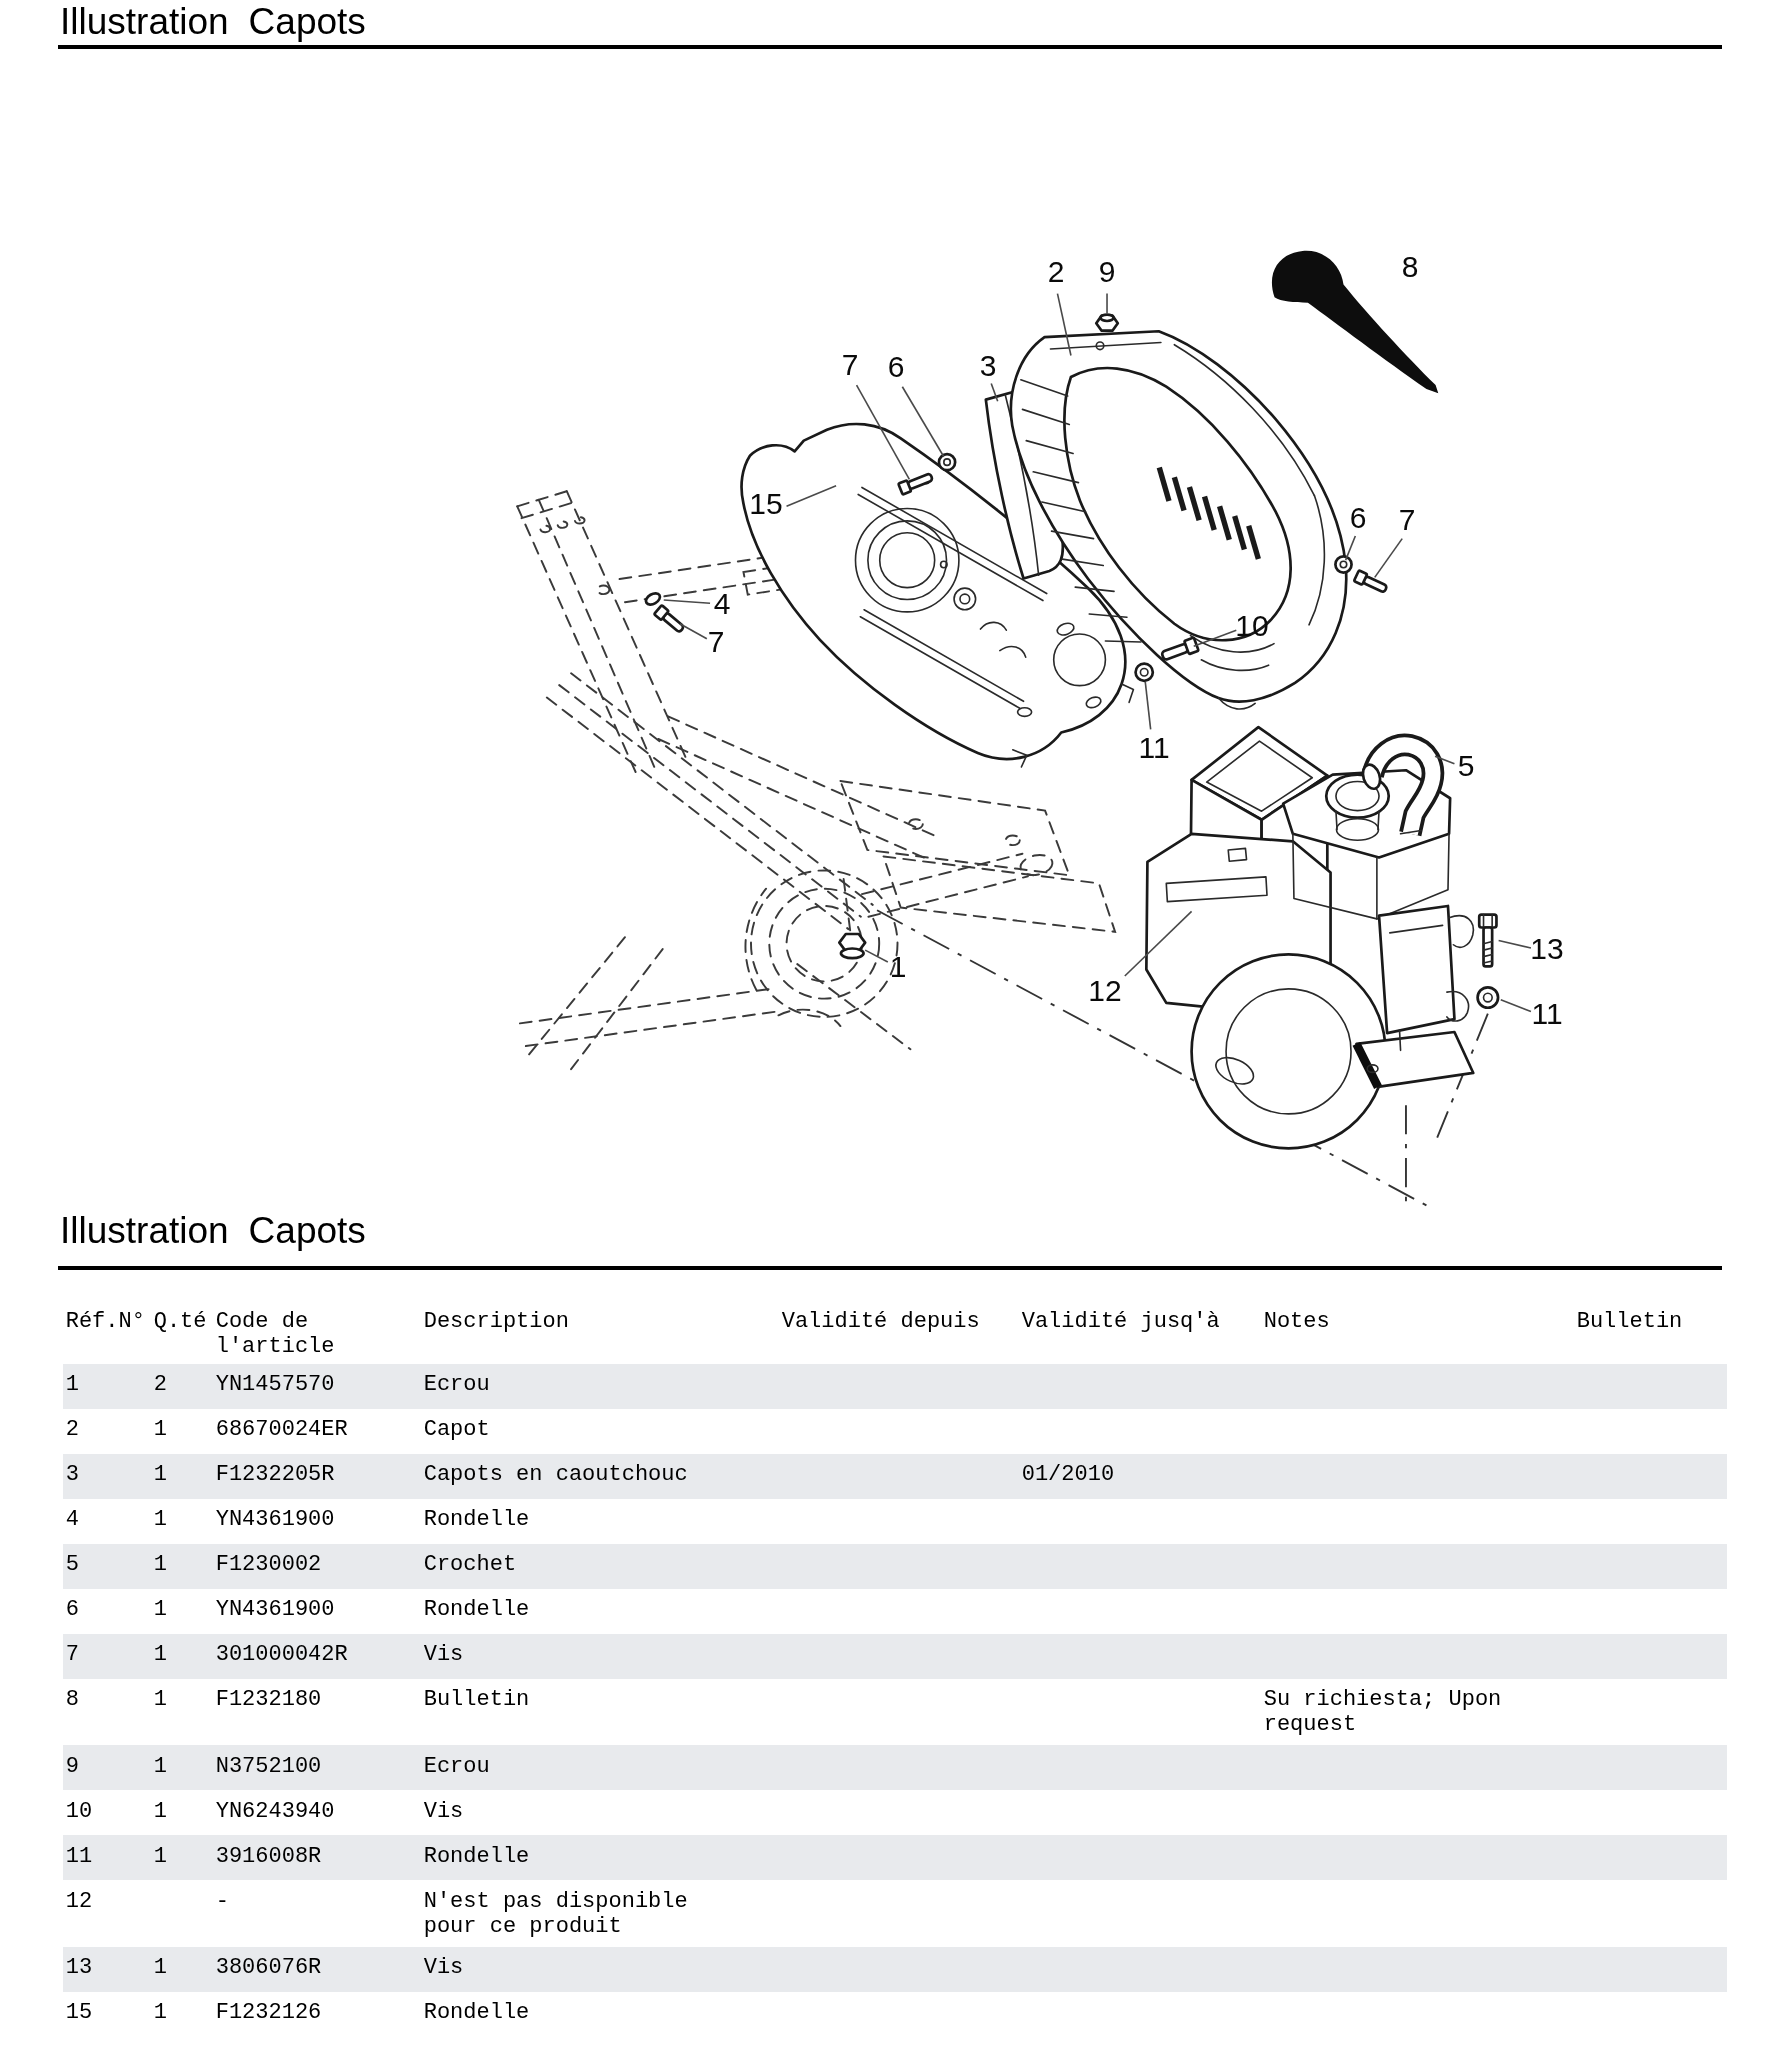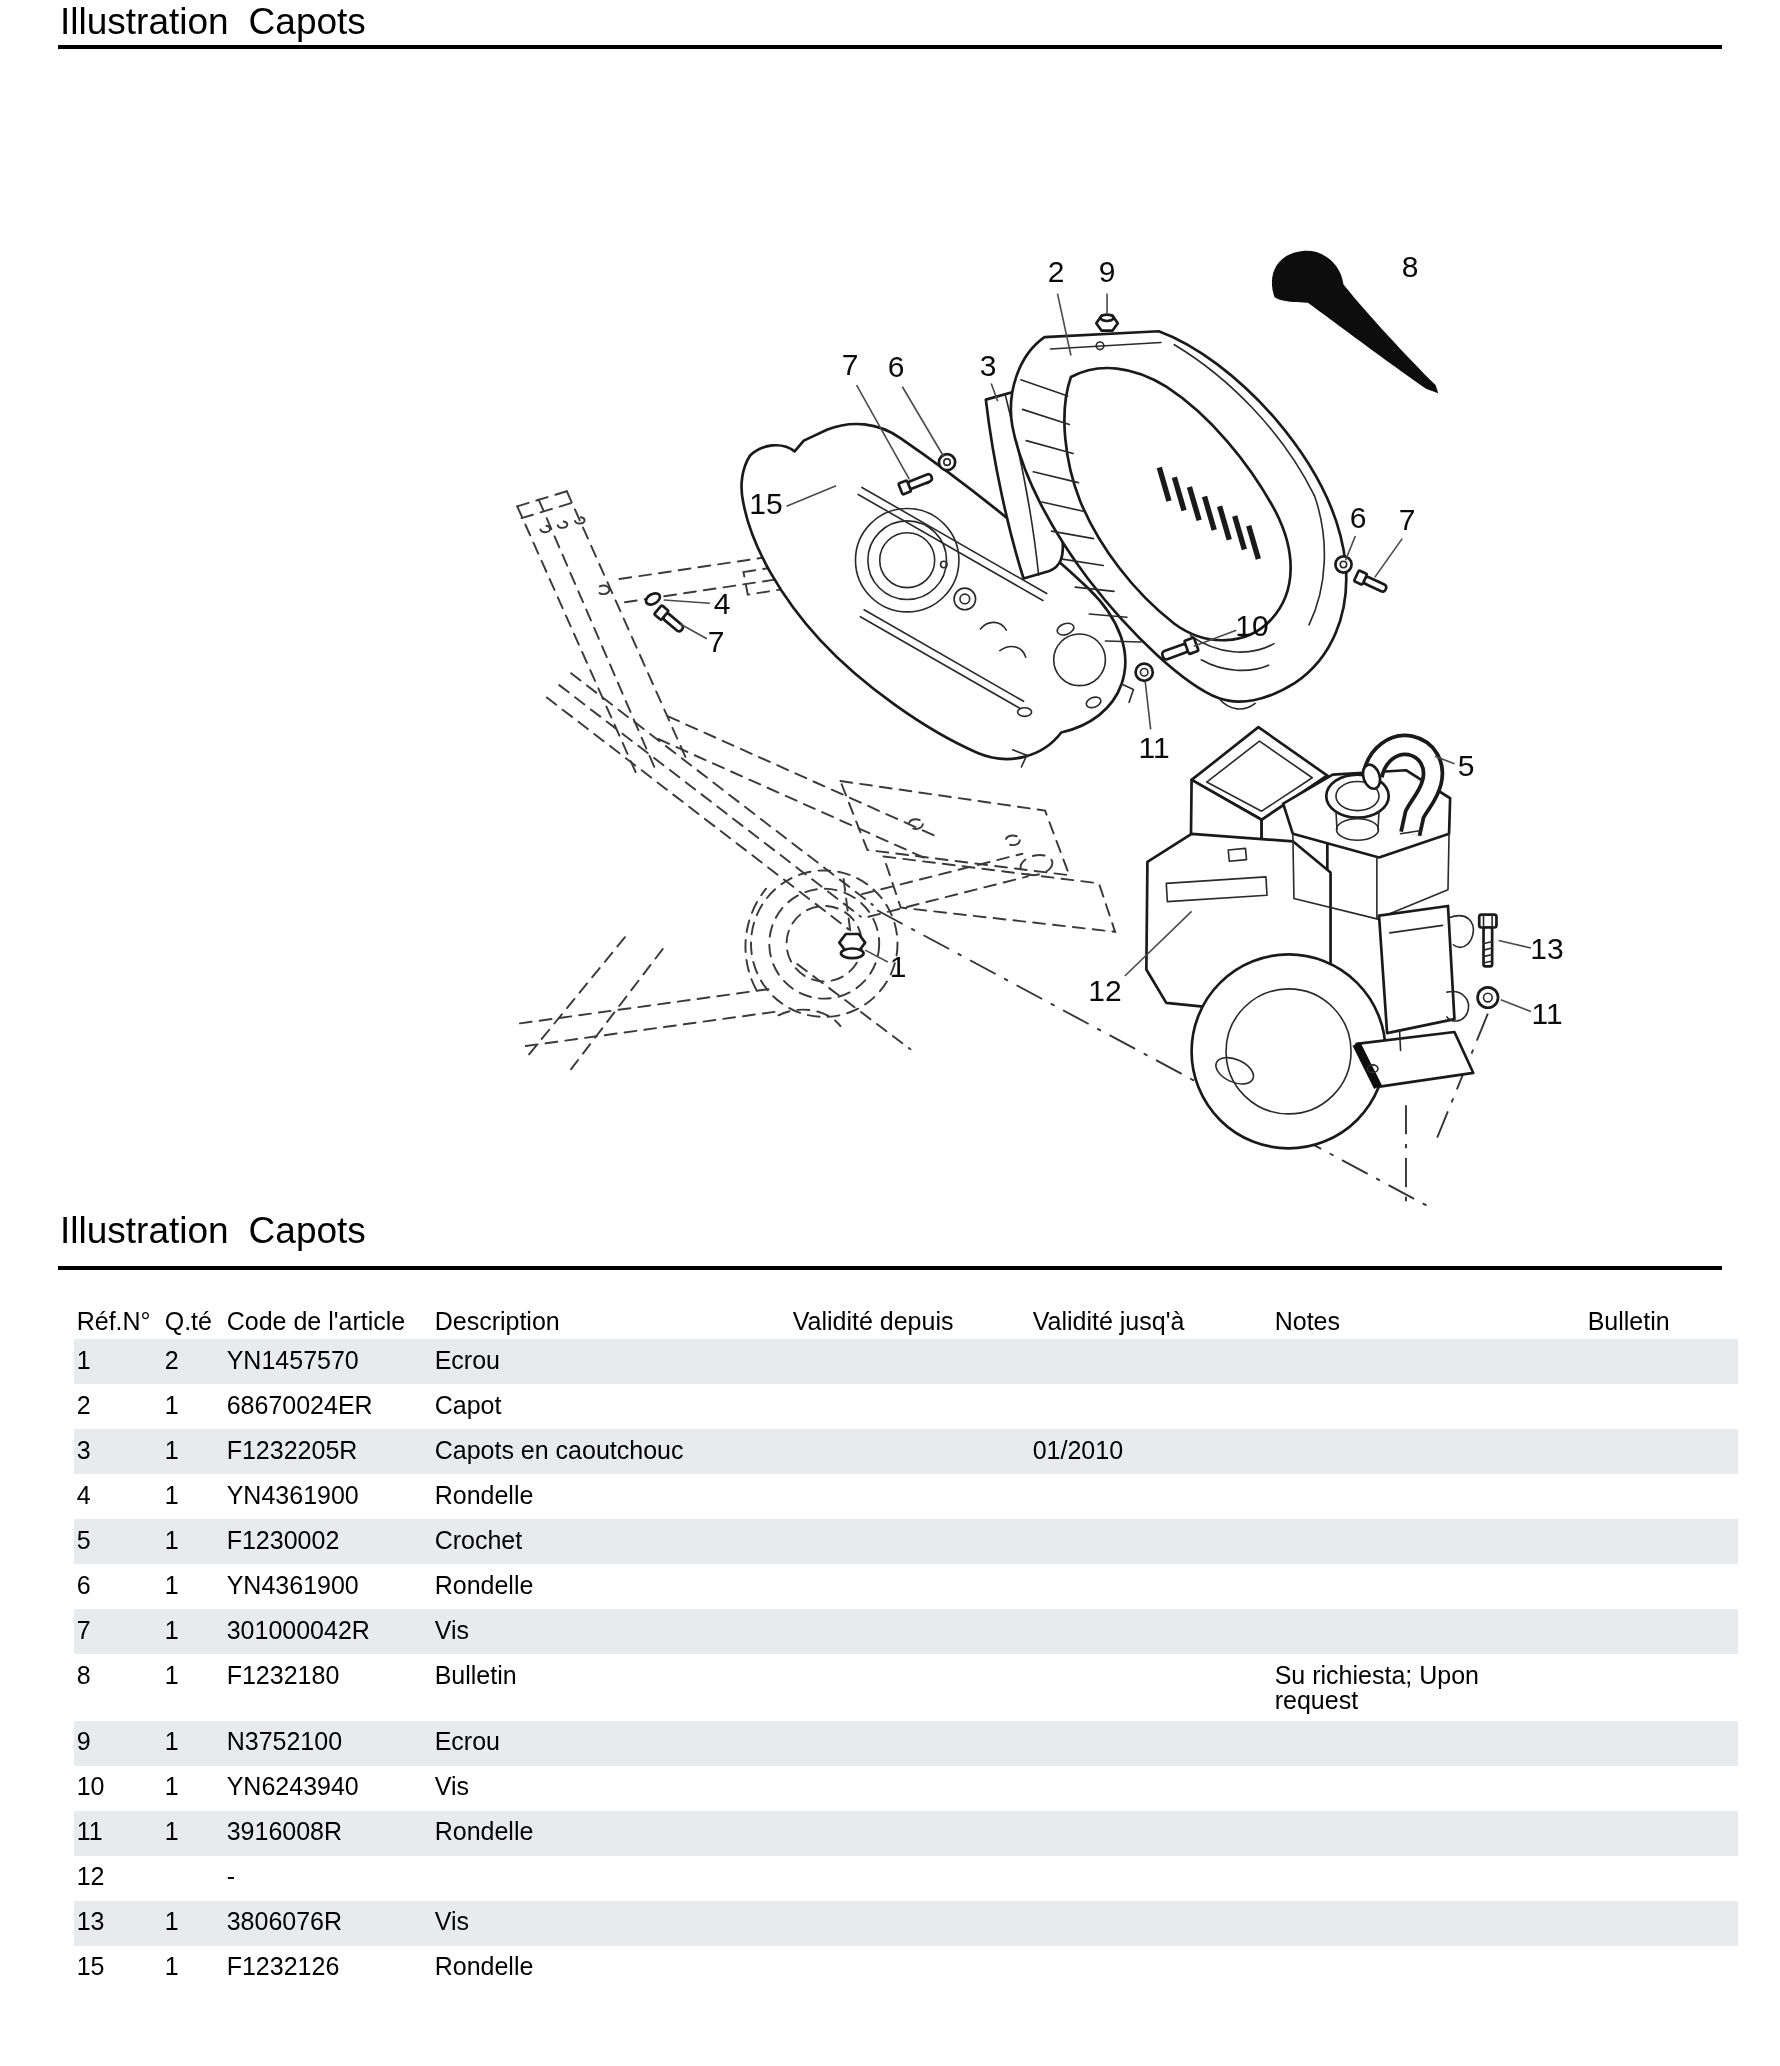--- a/index.html
+++ b/index.html
@@ -20,21 +20,21 @@
 
   
   #diagram{position:absolute;left:0;top:0;width:1781px;height:1255px;}
   #diagram svg{width:100%;height:100%;display:block;}
   .callout{
     position:absolute;transform:translate(-50%,-50%);
     font-size:30px;font-weight:500;color:#0a0a0a;line-height:1;
   }
 
   
-  #parts-table{position:absolute;left:74px;top:1305px;width:1664px;font-size:25px;}
+  #parts-table{position:absolute;left:63px;top:1305px;width:1664px;font-size:22px;font-family:Liberation Mono, monospace;}
   .trow{
     display:grid;
     grid-template-columns:88px 62px 208px 358px 240px 242px 313px 149px;
     min-height:45px;box-sizing:border-box;padding:8.6px 0 8px 0;
     line-height:25px;align-items:start;
   }
   .trow>div{padding-left:2.7px;}
   #thead .trow{min-height:34px;padding:4.3px 0 4.3px 0;}
   #tbody .trow:nth-child(odd){background:#e8eaed;}
   .cell-desc span{display:inline-block;max-width:269px;}
@@ -412,20 +412,21 @@
         <div class="cell-desc"><span>Rondelle</span></div>
         <div class="cell-valid_from"><span></span></div>
         <div class="cell-valid_to"><span></span></div>
         <div class="cell-notes"><span></span></div>
         <div class="cell-bulletin"><span></span></div>
       </div>
       <div class="trow">
         <div class="cell-ref"><span>12</span></div>
         <div class="cell-qty"><span></span></div>
         <div class="cell-code"><span>-</span></div>
+        <div class="cell-desc"><span>N'est pas disponible pour ce produit</span></div>
         <div class="cell-valid_from"><span></span></div>
         <div class="cell-valid_to"><span></span></div>
         <div class="cell-notes"><span></span></div>
         <div class="cell-bulletin"><span></span></div>
       </div>
       <div class="trow">
         <div class="cell-ref"><span>13</span></div>
         <div class="cell-qty"><span>1</span></div>
         <div class="cell-code"><span>3806076R</span></div>
         <div class="cell-desc"><span>Vis</span></div>

